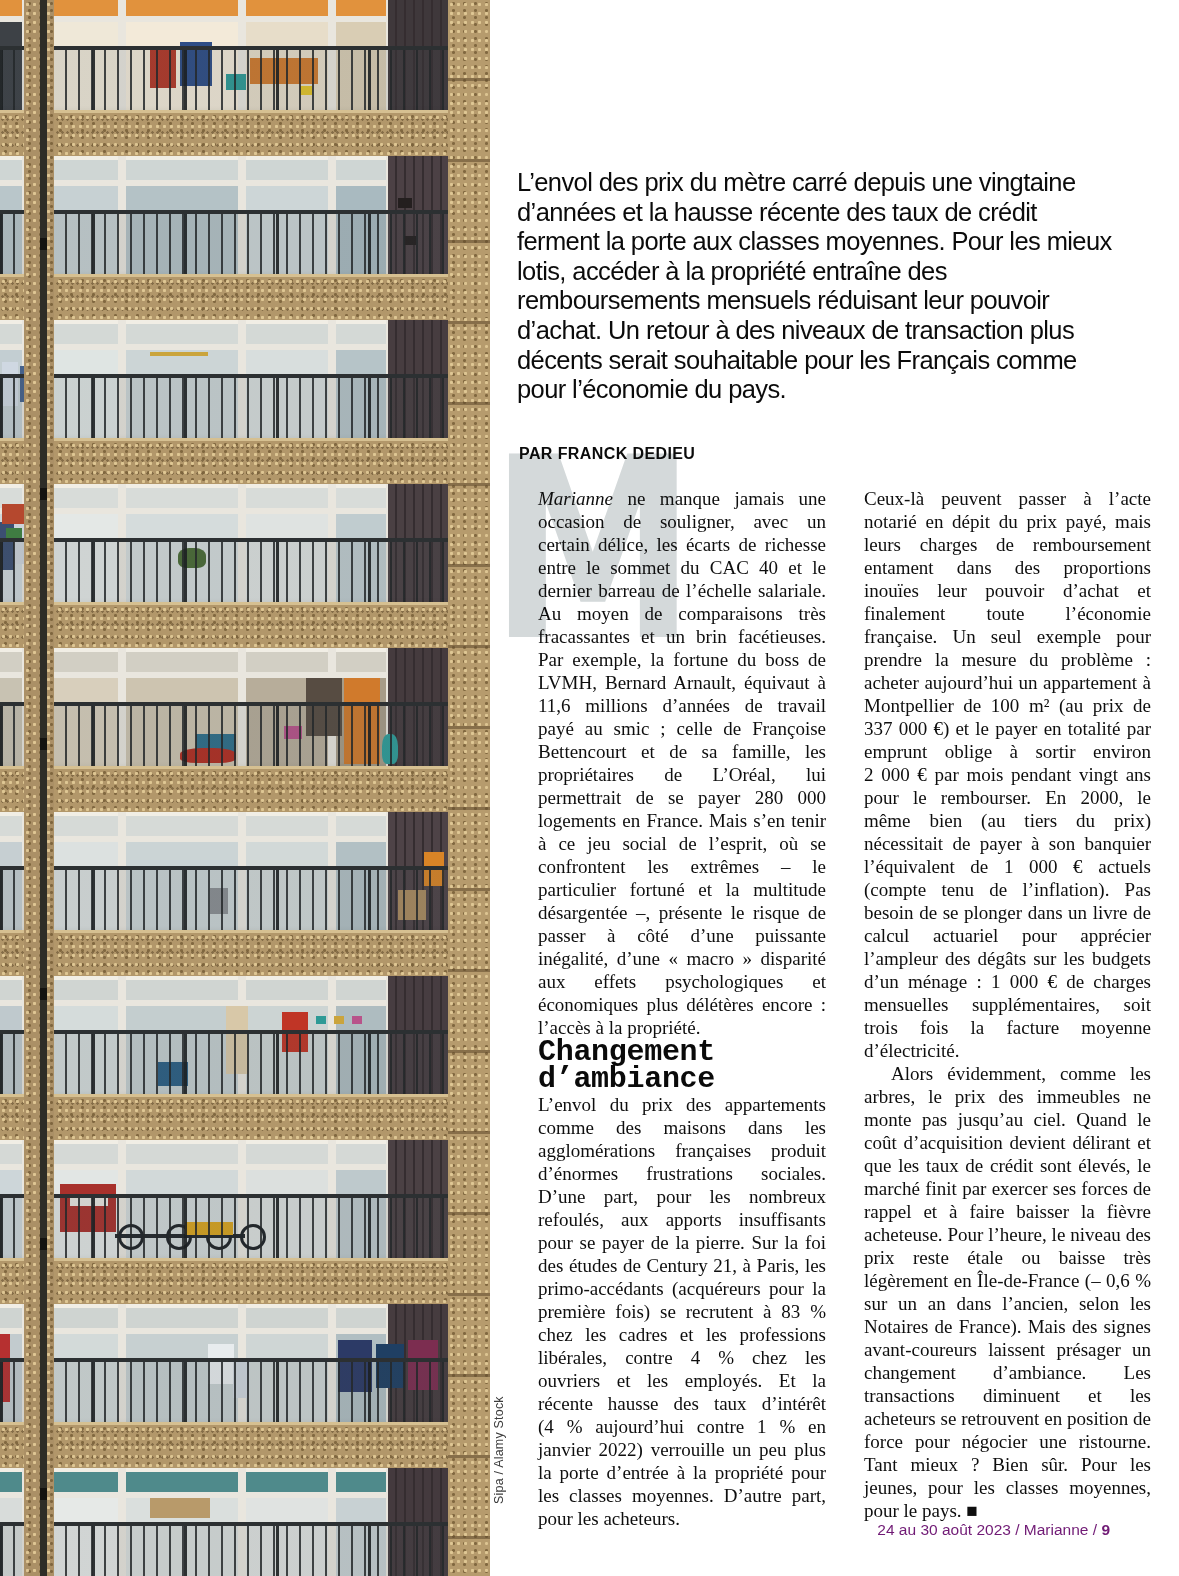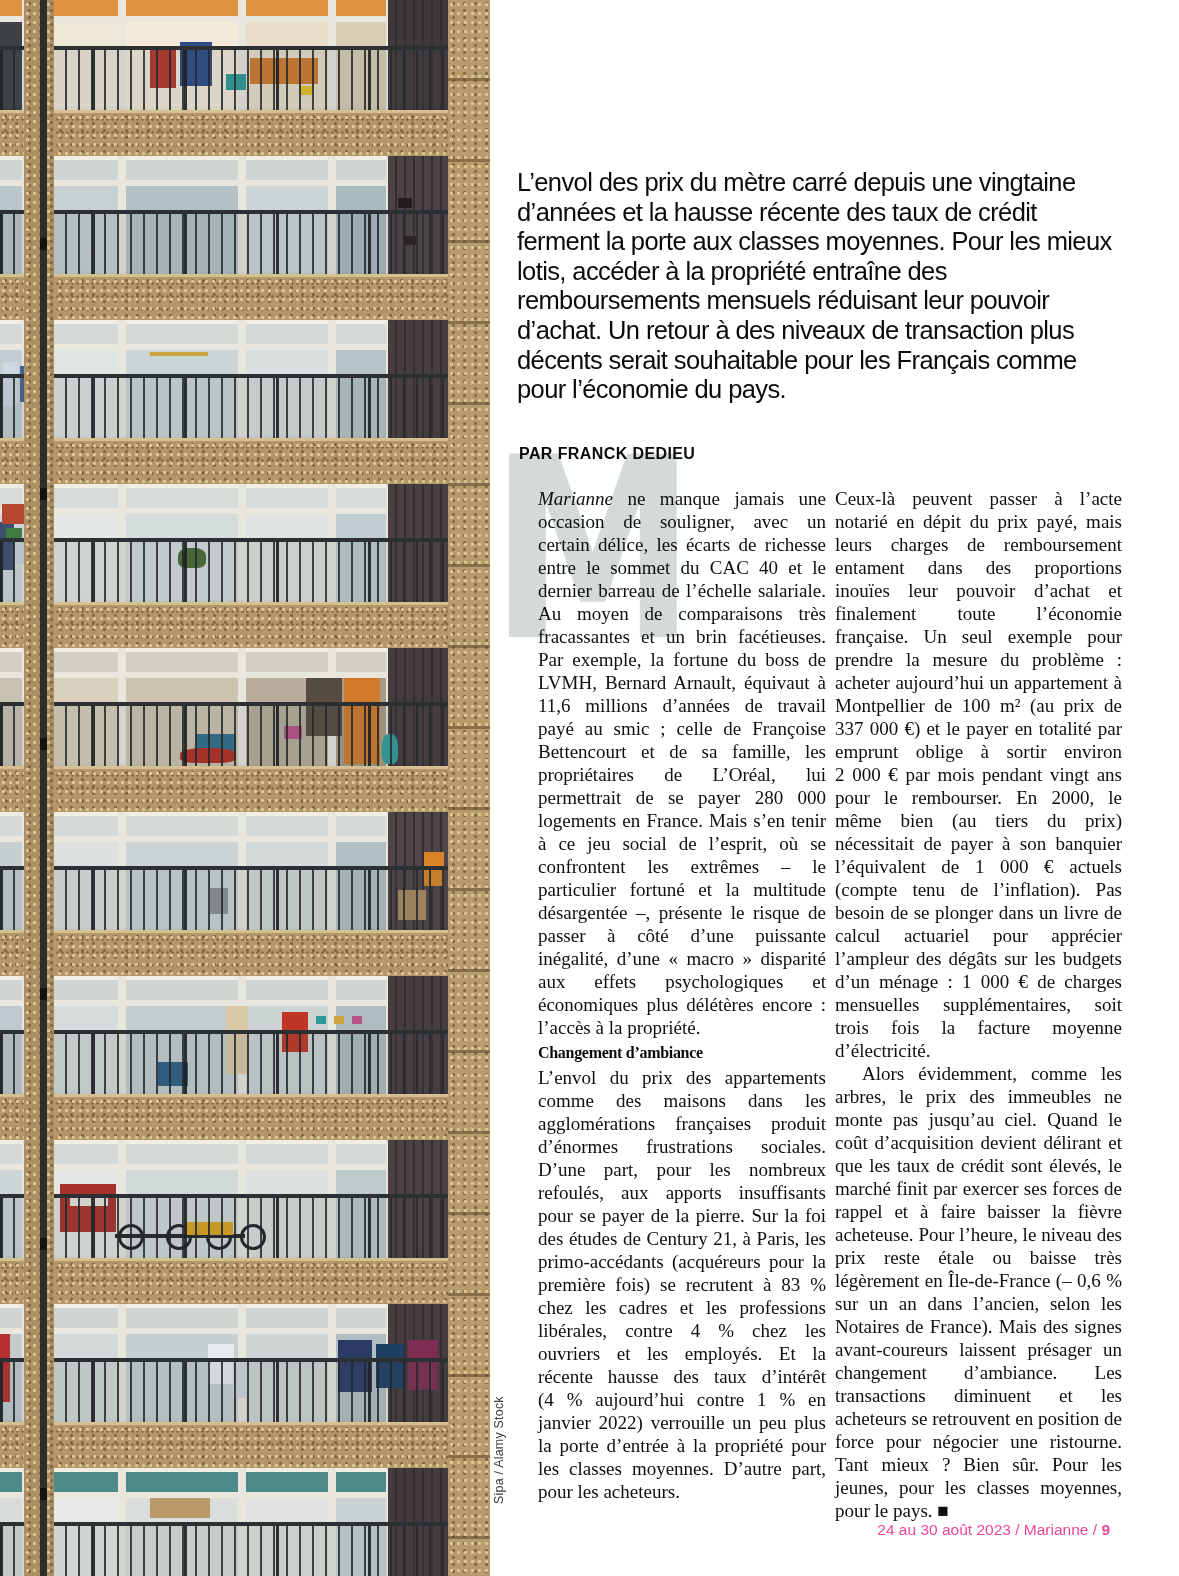--- a/index.html
+++ b/index.html
@@ -67,35 +67,35 @@
     font-family:"DejaVu Sans",sans-serif; font-weight:700; font-size:252px; line-height:1;
     color:#d4d9da; transform:scaleX(.82); transform-origin:0 0;
   }
   .col{
     position:absolute; top:487px; width:288px; z-index:1;
     font-family:"Liberation Serif",serif; font-size:19px; line-height:23px;
     text-align:justify; color:#0e0e0e;
   }
   .col p{margin:0;}
   .col-1{left:538px;}
-  .col-2{left:835px; width:287px;}
+  .col-2{left:864px; width:287px;}
   .col-2 .para-indent{text-indent:27px;}
   .lead-word{font-style:italic;}
   .subhead{
-    font-family:Liberation Serif, serif; font-weight:700; font-size:16px; line-height:27px;
+    font-family:Liberation Mono, monospace; font-weight:700; font-size:30px; line-height:27px;
     letter-spacing:-0.3px; margin:9px 0 5px; text-align:left; color:#0a0a0a;
   }
   .credit{
     position:absolute; left:492px; top:1378px; height:126px; z-index:3;
     writing-mode:vertical-rl; transform:rotate(180deg);
     font-size:12.5px; letter-spacing:.2px; color:#3c3c3c; white-space:nowrap;
   }
   .footer{
     position:absolute; right:69px; top:1521px; z-index:2;
-    font-size:15.5px; color:#ec4899;text-align:right;
+    font-size:15.5px; color:#701a75;text-align:right;
   }
   .footer span{white-space:pre;}
   .footer .pagenum{font-weight:700;}
 </style>
 </head>
 <body>
 
 <div class="photo concrete" id="facade">
     <div class="floor" style="top: -8px;">
       <div class="wins">

